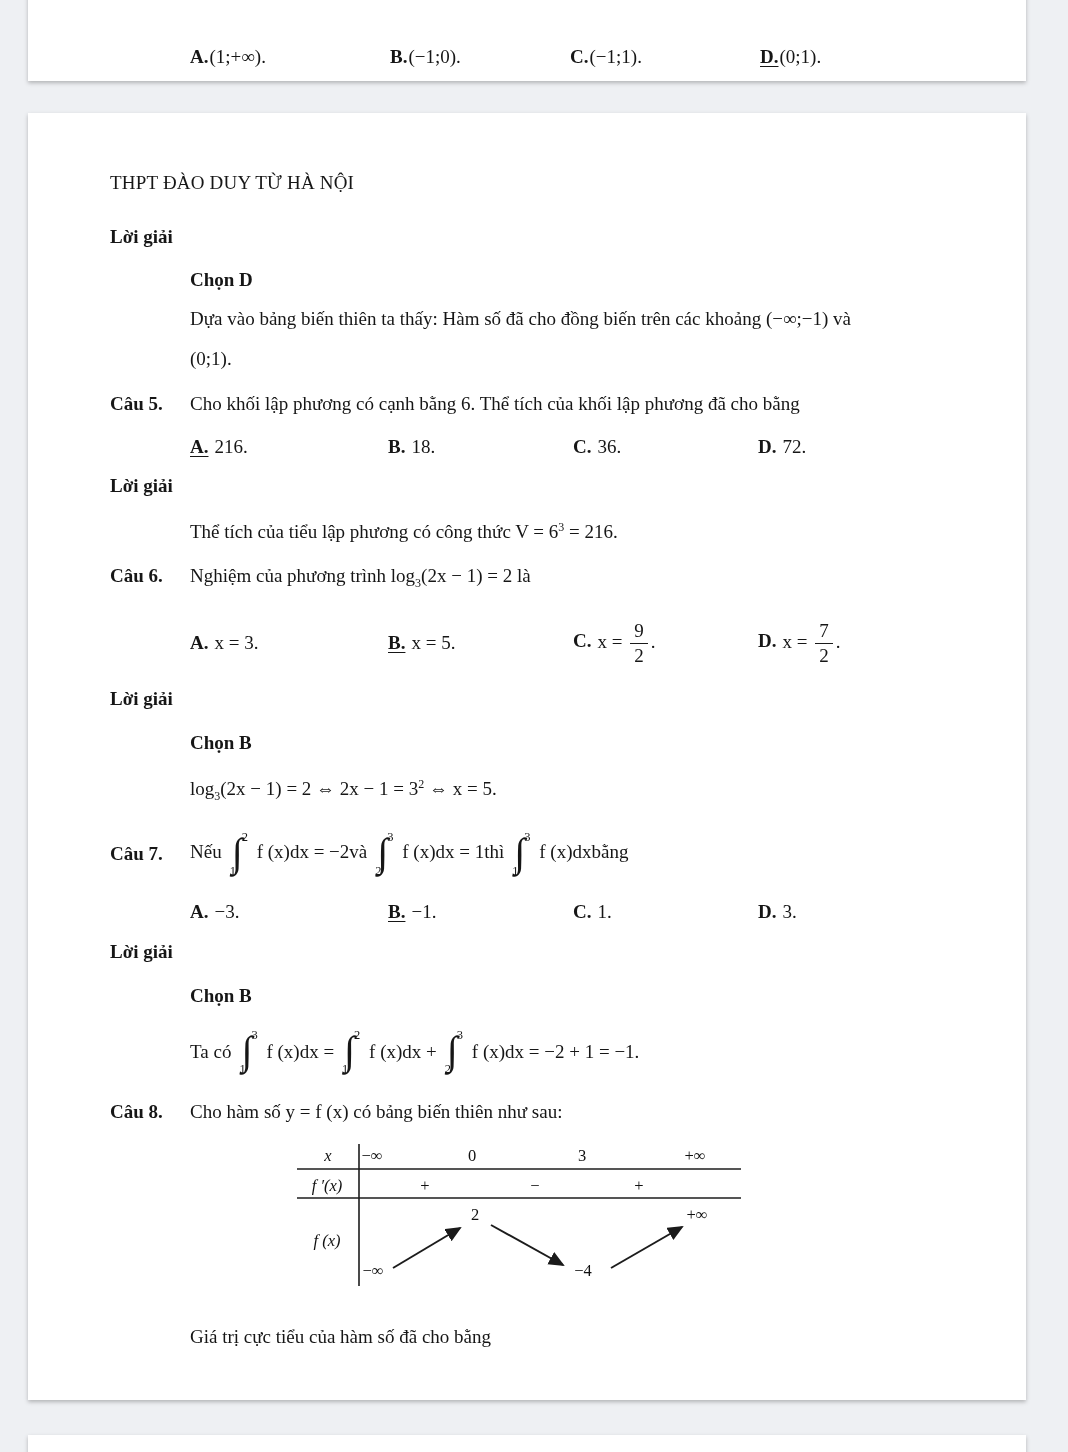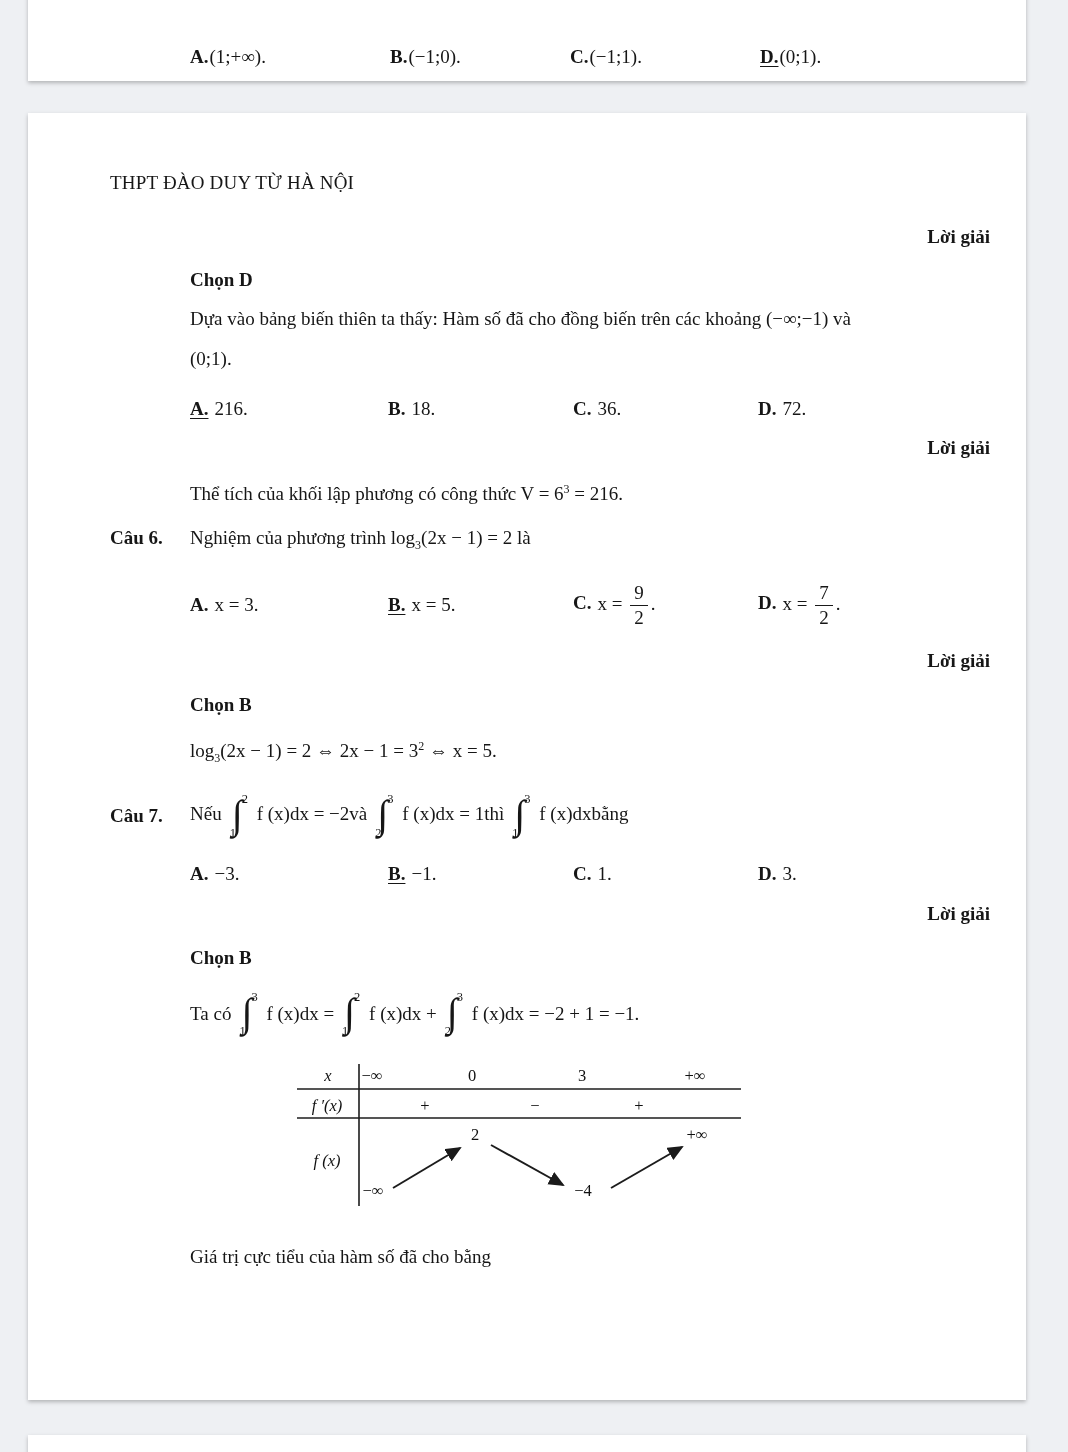--- a/index.html
+++ b/index.html
@@ -32,21 +32,21 @@
   }
   .answers .ans { white-space:nowrap; }
   .answers .letter { font-weight:bold; margin-right:6px; }
   .top-answers { padding:86px 0 0 162px; grid-template-columns:200px 180px 190px auto; }
   .top-answers .letter { margin-right:1px; }
   .u { text-decoration:underline; text-underline-offset:3px; }
 
   
   .content { position:relative; padding:57px 36px 0 82px; font-size:19px; line-height:26px; }
   .school { letter-spacing:.2px; }
-  .loi { text-align:right; font-weight:bold; }
+  .loi { text-align:left; font-weight:bold; }
   .mt-loi1 { margin-top:28px; }
   .chon { font-weight:bold; margin-left:80px; }
   .para { margin-left:80px; line-height:40px; margin-top:6px; }
   .question { display:flex; }
   .qlabel { font-weight:bold; flex:none; width:80px; }
   .qbody { flex:1; }
   .ml { margin-left:80px; }
   .mi { }
   sub { font-size:12px; }
   sup { font-size:12px; }
@@ -95,29 +95,33 @@
 
       <div class="school">THPT ĐÀO DUY TỪ HÀ NỘI</div>
 
       <div class="loi mt-loi1">Lời giải</div>
       <div class="chon mt17">Chọn D</div>
       <div class="para">
         <div>Dựa vào bảng biến thiên ta thấy: Hàm số đã cho đồng biến trên các khoảng (−∞;−1) và</div>
         <div>(0;1).</div>
       </div>
 
+      <div class="question mt12">
+        <span class="qlabel">Câu 5.</span>
+        <span class="qbody">Cho khối lập phương có cạnh bằng 6. Thể tích của khối lập phương đã cho bằng</span>
+      </div>
       <div class="answers ml mt17">
         <span class="ans"><b class="letter u">A.</b><span>216.</span></span>
         <span class="ans"><b class="letter">B.</b><span>18.</span></span>
         <span class="ans"><b class="letter">C.</b><span>36.</span></span>
         <span class="ans"><b class="letter">D.</b><span>72.</span></span>
       </div>
       <div class="loi mt13">Lời giải</div>
       <div class="ml mt15">
-        <span>Thể tích của khối lập phương có công thức </span><span class="mi">V = 6</span><sup>3</sup><span> = 216.</span>
+        <span>Thể tích của tiểu lập phương có công thức </span><span class="mi">V = 6</span><sup>3</sup><span> = 216.</span>
       </div>
 
       <div class="question mt18">
         <span class="qlabel">Câu 6.</span>
         <span class="qbody">
           <span>Nghiệm của phương trình </span><span>log</span><sub>3</sub><span class="mi">(2x − 1) = 2</span><span> là</span>
         </span>
       </div>
       <div class="answers ml ans6row">
         <span class="ans"><b class="letter">A.</b><span class="mi">x = 3.</span></span>
@@ -160,20 +164,26 @@
           </span>
           <span class="mi">f (x)dx +</span>
           <span class="intg">
             <span class="up">3</span>
             <span class="sign">∫</span>
             <span class="lo">2</span>
           </span>
           <span class="mi">f (x)dx = −2 + 1 = −1.</span>
       </div>
 
+      <div class="question mt16">
+        <span class="qlabel">Câu 8.</span>
+        <span class="qbody">
+          <span>Cho hàm số </span><span class="mi">y = f (x)</span><span> có bảng biến thiên như sau:</span>
+        </span>
+      </div>
 
       <div class="table-wrap">
         <svg class="bbt" width="450" height="152" viewBox="0 0 450 152">
           <defs>
             <marker id="ah" markerWidth="9" markerHeight="8" refX="7" refY="3.5" orient="auto">
               <path d="M0,0 L8,3.5 L0,7 Z" fill="#1a1a1a"></path>
             </marker>
           </defs>
           <line class="tl" x1="2" y1="29" x2="446" y2="29"></line>
           <line class="tl" x1="2" y1="58" x2="446" y2="58"></line>

